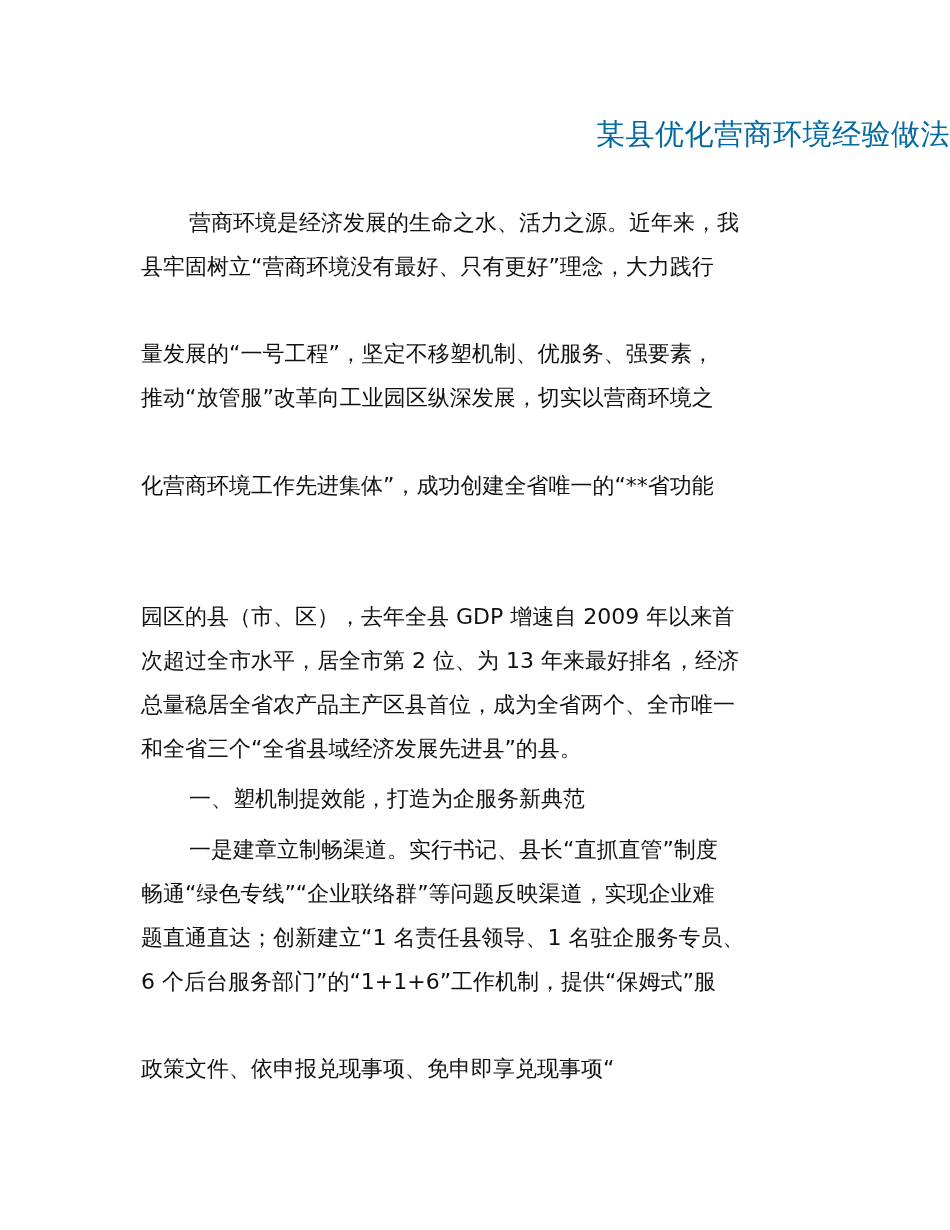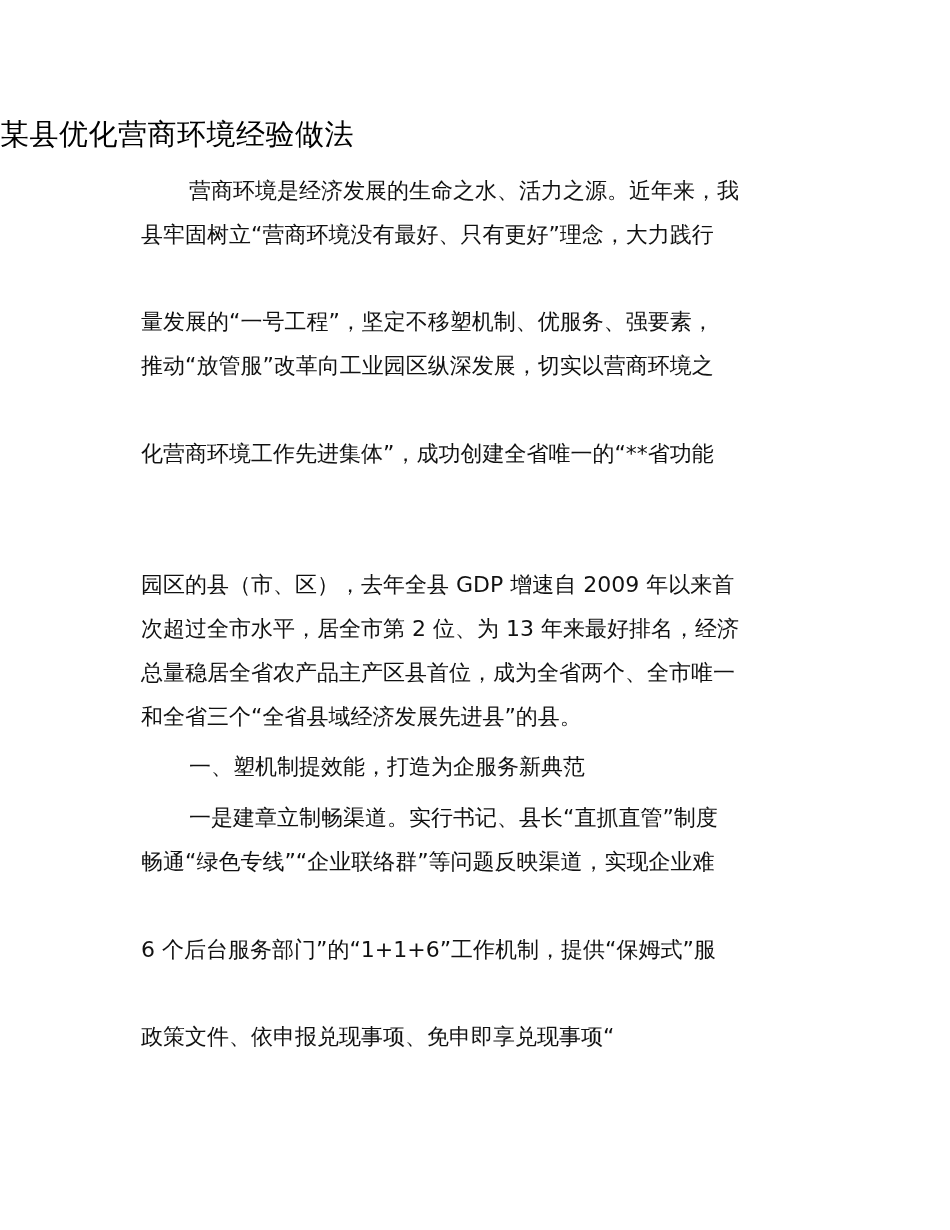--- a/index.html
+++ b/index.html
@@ -1,22 +1,22 @@
 <!DOCTYPE html>
 <html><head>
   <meta charset="utf-8">
   <style>
     html, body { margin: 0; padding: 0; background: #ffffff; }
     body { width: 950px; height: 1230px; position: relative; overflow: hidden;
            font-family: "DejaVu Sans", sans-serif; color: #111111; }
     .page { position: absolute; left: 0; top: 0; width: 950px; height: 1230px; background: #ffffff; }
-    .title { position: absolute; left: 0; width: 950px; top: 112px; text-align: left;
-             font-size: 29px; line-height: 44px; color: #000000; letter-spacing: 0.5px; }
+    .title { position: absolute; left: 0; width: 950px; top: 112px; text-align: right;
+             font-size: 29px; line-height: 44px; color: #0369a1; letter-spacing: 0.5px; }
     .line { position: absolute; left: 141px; font-size: 22px; line-height: 30px;
-            white-space: nowrap; color: #111; }
+            white-space: nowrap; color: #111; margin-top: 32px; }
     .indent { left: 189px; }
   </style>
 </head>
 <body>
 
 <div class="page">
   <div class="title">某县优化营商环境经验做法</div>
 
   <div class="line indent" style="top:176px">营商环境是经济发展的生命之水、活力之源。近年来，我</div>
   <div class="line" style="top:220px">县牢固树立“营商环境没有最好、只有更好”理念，大力践行</div>
@@ -25,15 +25,16 @@
   <div class="line" style="top:439px">化营商环境工作先进集体”，成功创建全省唯一的“**省功能</div>
   <div class="line" style="top:570px">园区的县（市、区），去年全县 GDP 增速自 2009 年以来首</div>
   <div class="line" style="top:614px">次超过全市水平，居全市第 2 位、为 13 年来最好排名，经济</div>
   <div class="line" style="top:658px">总量稳居全省农产品主产区县首位，成为全省两个、全市唯一</div>
   <div class="line" style="top:702px">和全省三个“全省县域经济发展先进县”的县。</div>
 
   <div class="line indent" style="top:752px">一、塑机制提效能，打造为企服务新典范</div>
 
   <div class="line indent" style="top:803px">一是建章立制畅渠道。实行书记、县长“直抓直管”制度</div>
   <div class="line" style="top:847px">畅通“绿色专线”“企业联络群”等问题反映渠道，实现企业难</div>
+  <div class="line" style="top:891px">题直通直达；创新建立“1 名责任县领导、1 名驻企服务专员、</div>
   <div class="line" style="top:935px">6 个后台服务部门”的“1+1+6”工作机制，提供“保姆式”服</div>
   <div class="line" style="top:1022px">政策文件、依申报兑现事项、免申即享兑现事项“</div>
 </div>
 
 </body></html>

